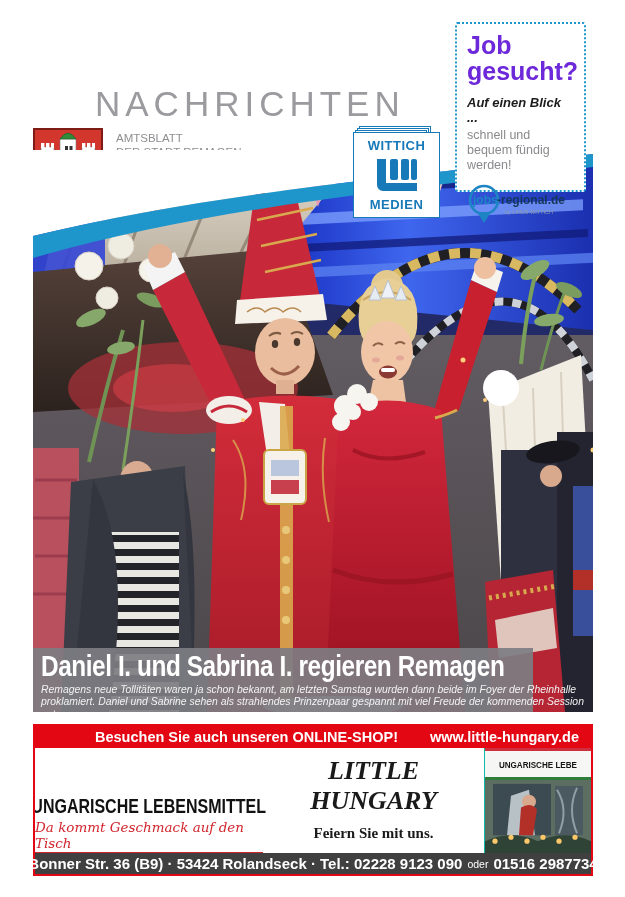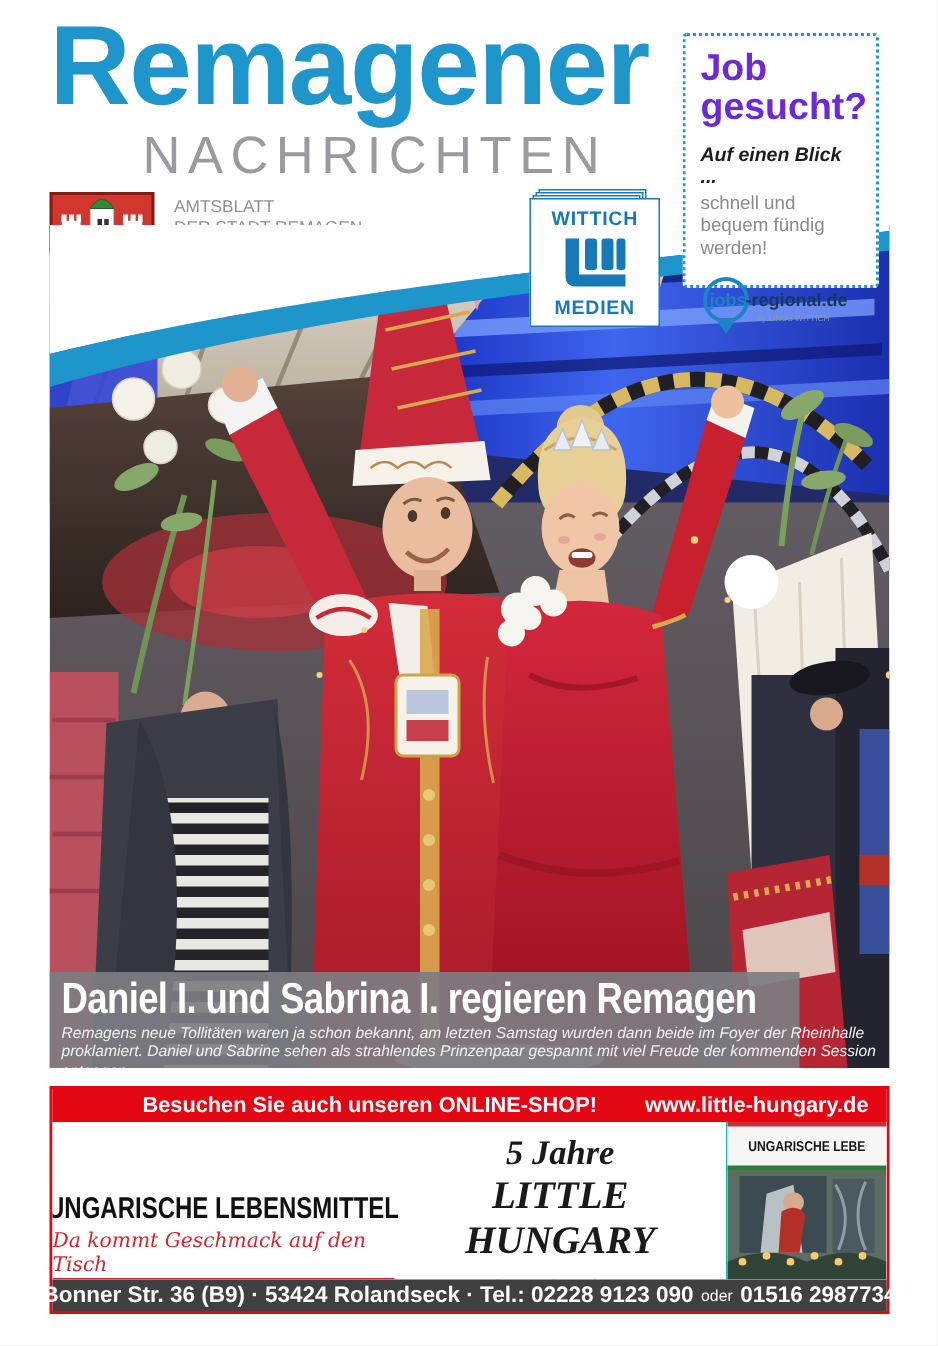--- a/index.html
+++ b/index.html
@@ -59,21 +59,20 @@
   .sf-img{flex:1;}
   .ad-greenbar{height:21px;background:#404040;color:#fff;display:flex;align-items:center;justify-content:center;
         font-weight:700;font-size:15px;white-space:nowrap;flex:0 0 auto;}
   .ad-greenbar .small{font-size:10.5px;font-weight:400;margin:0 5px;align-self:center;}
 </style>
 </head>
 <body>
 
 <div class="page">
 
-  <div class="masthead-title">Remagener</div>
   <div class="masthead-subtitle">NACHRICHTEN</div>
 
   <svg class="coa" width="76" height="74" viewBox="0 0 76 74">
     <path d="M4,3 H72 V40 Q72,66 38,72 Q4,66 4,40 Z" fill="#d2362c" stroke="#7d1d15" stroke-width="2"></path>
     <rect x="11" y="21" width="13" height="17" fill="#ffffff" stroke="#777" stroke-width=".6"></rect>
     <rect x="11" y="17" width="3.4" height="5" fill="#fff"></rect>
       <rect x="16" y="17" width="3.4" height="5" fill="#fff"></rect>
       <rect x="21" y="17" width="3" height="5" fill="#fff"></rect>
     <rect x="52" y="21" width="13" height="17" fill="#ffffff" stroke="#777" stroke-width=".6"></rect>
     <rect x="52" y="17" width="3.4" height="5" fill="#fff"></rect>
@@ -368,21 +367,20 @@
           <text x="44" y="53" font-family="Liberation Sans, sans-serif" font-size="17" font-weight="700" fill="#2f8a3a" stroke="#ffffff" stroke-width=".7">HUNGARY</text>
           <g>
             <path d="M138,14 C166,26 168,50 140,63 C158,46 156,28 134,19 Z" fill="#cf2430" stroke="#8e1018" stroke-width="1"></path>
             <path d="M136,10 q9,-7 16,1 q-9,1 -16,2 Z" fill="#3f8a3a"></path>
           </g>
         </svg>
         <div class="ad-heading">UNGARISCHE LEBENSMITTEL</div>
         <div class="ad-script">Da kommt Geschmack auf den Tisch</div>
       </div>
       <div class="ad-center">
-        <div class="ad-c1">5 Jahre</div>
         <div class="ad-c2">LITTLE HUNGARY</div>
         <div class="ad-c3">Feiern Sie mit uns.</div>
 
       </div>
       <div class="ad-right">
         <div class="sf-sign">
           <span>UNGARISCHE LEBE</span>
         </div>
         <svg class="sf-img" viewBox="0 0 106 74" preserveAspectRatio="none">
           <rect width="106" height="74" fill="#5c6e62"></rect>

